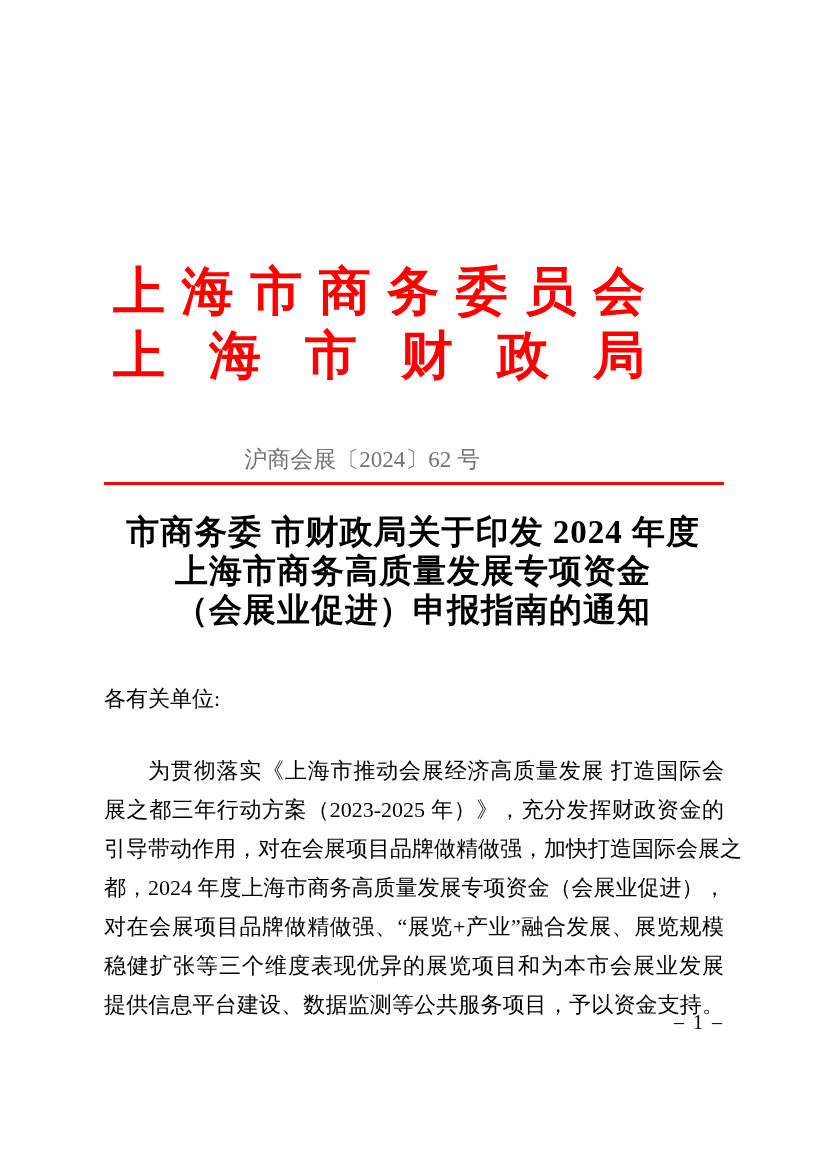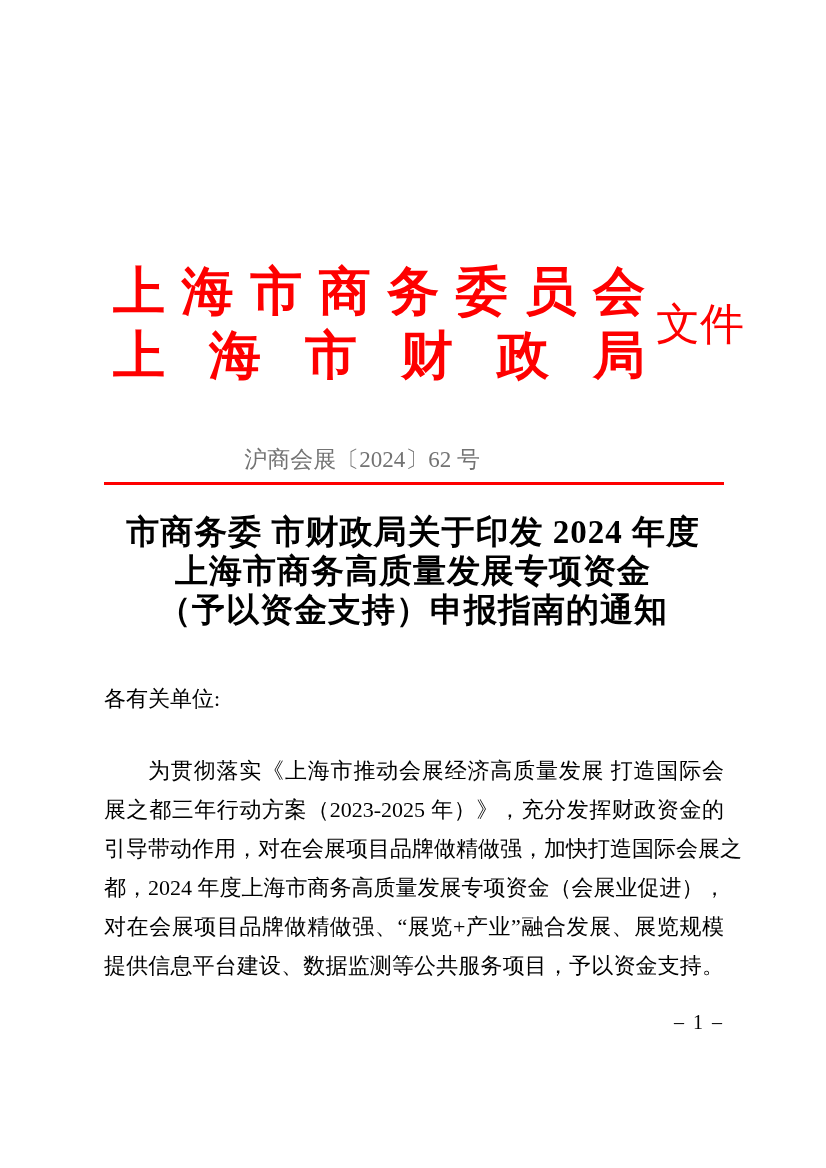--- a/index.html
+++ b/index.html
@@ -116,38 +116,38 @@
 </style>
 </head>
 <body>
 
 <div class="page">
 
   <div class="org-line org-line-1">上 海 市 商 务 委 员 会</div>
 
   <div class="org-line org-line-2">上 海 市 财 政 局</div>
 
-  <div class="doc-type">文件</div>
 
   <div class="doc-number">沪商会展〔2024〕62 号</div>
 
   <div class="red-line"></div>
 
   <div class="title-block">
     <div class="title-line">市商务委 市财政局关于印发 2024 年度</div>
     <div class="title-line">上海市商务高质量发展专项资金</div>
-    <div class="title-line">（予以资金支持）申报指南的通知</div>
+    <div class="title-line">（会展业促进）申报指南的通知</div>
   </div>
 
   <div class="salutation">各有关单位:</div>
 
   <div class="paragraph">
     <div class="para-line first">为贯彻落实《上海市推动会展经济高质量发展 打造国际会</div>
     <div class="para-line">展之都三年行动方案（2023-2025 年）》，充分发挥财政资金的</div>
     <div class="para-line">引导带动作用，对在会展项目品牌做精做强，加快打造国际会展之</div>
     <div class="para-line">都，2024 年度上海市商务高质量发展专项资金（会展业促进），</div>
     <div class="para-line">对在会展项目品牌做精做强、“展览+产业”融合发展、展览规模</div>
+    <div class="para-line">稳健扩张等三个维度表现优异的展览项目和为本市会展业发展</div>
     <div class="para-line">提供信息平台建设、数据监测等公共服务项目，予以资金支持。</div>
   </div>
 
   <div class="page-footer">– 1 –</div>
 
 </div>
 
 </body></html>

